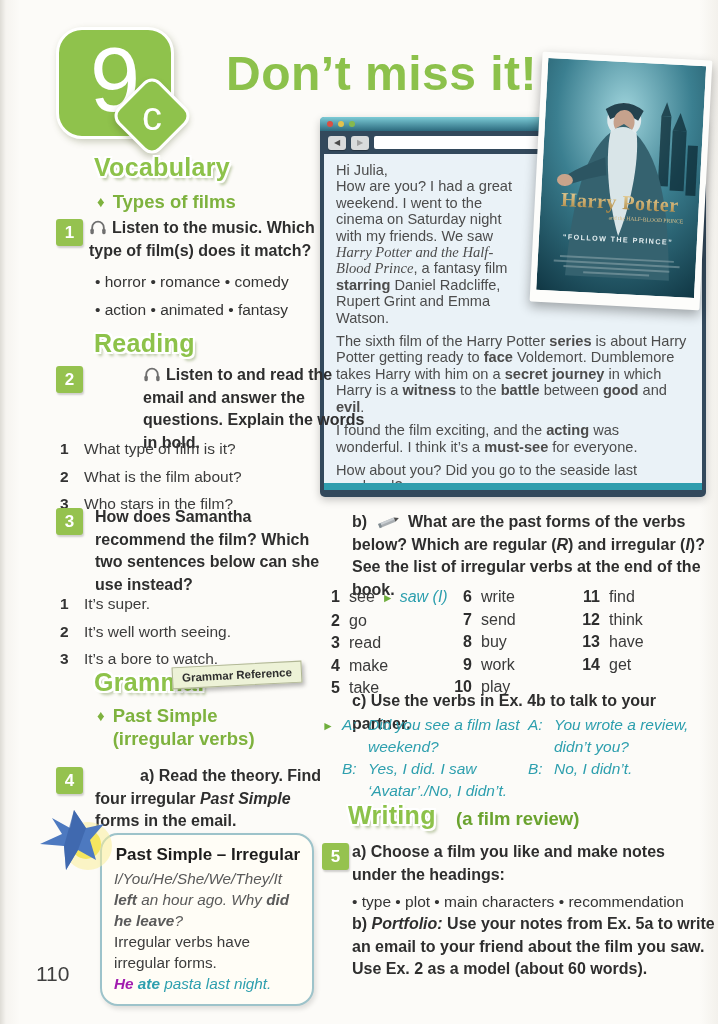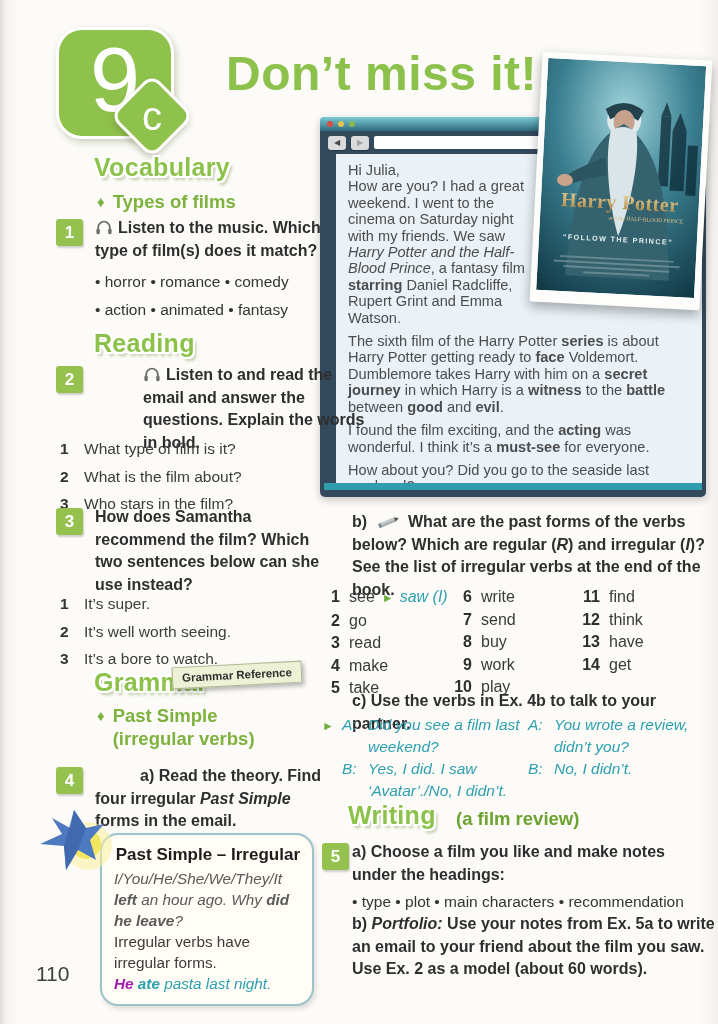--- a/index.html
+++ b/index.html
@@ -44,21 +44,21 @@
   .dots-row{height:14px;background:linear-gradient(#7ccbd6,#2c6a7e);border-radius:4px 4px 0 0;
     display:flex;align-items:center;gap:5px;padding-left:7px;margin:0 -4px;}
   .dot{width:6px;height:6px;border-radius:50%;}
   .dot.r{background:#d94f43;} .dot.y{background:#e3c24d;} .dot.g{background:#86b94e;}
   .nav-row{height:23px;display:flex;align-items:center;gap:5px;padding:0 4px;}
   .navbtn{width:18px;height:14px;background:#d9dbdc;border-radius:3px;font-size:8px;
     display:flex;align-items:center;justify-content:center;box-shadow:0 1px 1px rgba(0,0,0,.3);}
   .navbtn.back{color:#4a4a4a;} .navbtn.fwd{color:#a0a0a0;}
   .addressbar{flex:1;height:13px;background:#fff;border-radius:2px;margin-right:6px;}
   .email-body{background:#eaf2f7;height:329px;padding:8px 12px 4px;box-sizing:border-box;
-    font-size:14.6px;line-height:16.4px;color:#4c4c4c;overflow:hidden;margin-left:12px;}
+    font-size:14.6px;line-height:16.4px;color:#4c4c4c;overflow:hidden;}
   .email-body p{margin:0 0 7px;}
   .email-body p.tight{margin:0;}
   .poster-spacer{float:right;width:162px;height:146px;}
   .email-footer{height:7px;background:#2f9dae;}
   
   .poster{position:absolute;left:536px;top:56px;width:170px;background:#fdfdfb;padding:6px 6px 12px;
     box-sizing:border-box;transform:rotate(3deg);box-shadow:0 5px 12px rgba(0,0,0,.32);border-radius:2px;}
   .poster svg{display:block;}
   
   .gref-tag{position:absolute;left:172px;top:664px;background:#edf2d7;border:1px solid #b0b695;
@@ -109,21 +109,21 @@
           <span>◀</span>
         </span>
       <span class="navbtn fwd">
           <span>▶</span>
         </span>
       <div class="addressbar"></div>
     </div>
     <div class="email-body">
       <div class="poster-spacer"></div>
       <p class="tight">Hi Julia,</p>
-      <p><span>How are you? I had a great weekend. I went to the cinema on Saturday night with my friends. We saw </span><span style="font-style: italic;">Harry Potter and the Half-Blood Prince</span><span>, a fantasy film </span><span style="font-weight: 700;">starring</span><span> Daniel Radcliffe, Rupert Grint and Emma Watson.</span></p>
+      <p><span>How are you? I had a great weekend. I went to the cinema on Saturday night with my friends. We saw </span><span style="font-style: italic; font-family: Liberation Serif, serif;">Harry Potter and the Half-Blood Prince</span><span>, a fantasy film </span><span style="font-weight: 700;">starring</span><span> Daniel Radcliffe, Rupert Grint and Emma Watson.</span></p>
       <p><span>The sixth film of the Harry Potter </span><span style="font-weight: 700;">series</span><span> is about Harry Potter getting ready to </span><span style="font-weight: 700;">face</span><span> Voldemort. Dumblemore takes Harry with him on a </span><span style="font-weight: 700;">secret journey</span><span> in which Harry is a </span><span style="font-weight: 700;">witness</span><span> to the </span><span style="font-weight: 700;">battle</span><span> between </span><span style="font-weight: 700;">good</span><span> and </span><span style="font-weight: 700;">evil</span><span>.</span></p>
       <p><span>I found the film exciting, and the </span><span style="font-weight: 700;">acting</span><span> was wonderful. I think it’s a </span><span style="font-weight: 700;">must-see</span><span> for everyone.</span></p>
       <p class="tight">How about you? Did you go to the seaside last weekend?</p>
 
     </div>
     <div class="email-footer"></div>
   </div>
 
   <div class="poster">
     <svg width="158" height="232" viewBox="0 0 158 232">
@@ -168,21 +168,21 @@
   </div>
 
   <div class="bubble" style="position:absolute;left:94px;top:153px;">Vocabulary</div>
 
   <div class="subhead" style="position:absolute;left:97px;top:190px;">
     <span class="dmd">♦</span>
     <span>Types of films</span>
   </div>
 
   <div class="badge" style="left:56px;top:219px;">1</div>
-  <div class="extext" style="left:95px;top:217px;width:228px;">
+  <div class="extext" style="left:89px;top:217px;width:228px;">
     <svg class="hp-icon" width="18" height="16" viewBox="0 0 18 16">
       <path d="M3.2 12.5 V8.5 a5.8 5.8 0 0 1 11.6 0 V12.5" stroke="#6f6f6f" stroke-width="1.8" fill="none"></path>
       <rect x="1.4" y="9.8" width="3.4" height="5.4" rx="1.4" fill="#6f6f6f"></rect>
       <rect x="13.2" y="9.8" width="3.4" height="5.4" rx="1.4" fill="#6f6f6f"></rect>
     </svg><span>Listen to the music. Which type of film(s) does it match?</span>
   </div>
   <div class="bullets" style="left:95px;top:268px;">
     <div>• horror  • romance  • comedy</div>
     <div>• action  • animated  • fantasy</div>
   </div>

